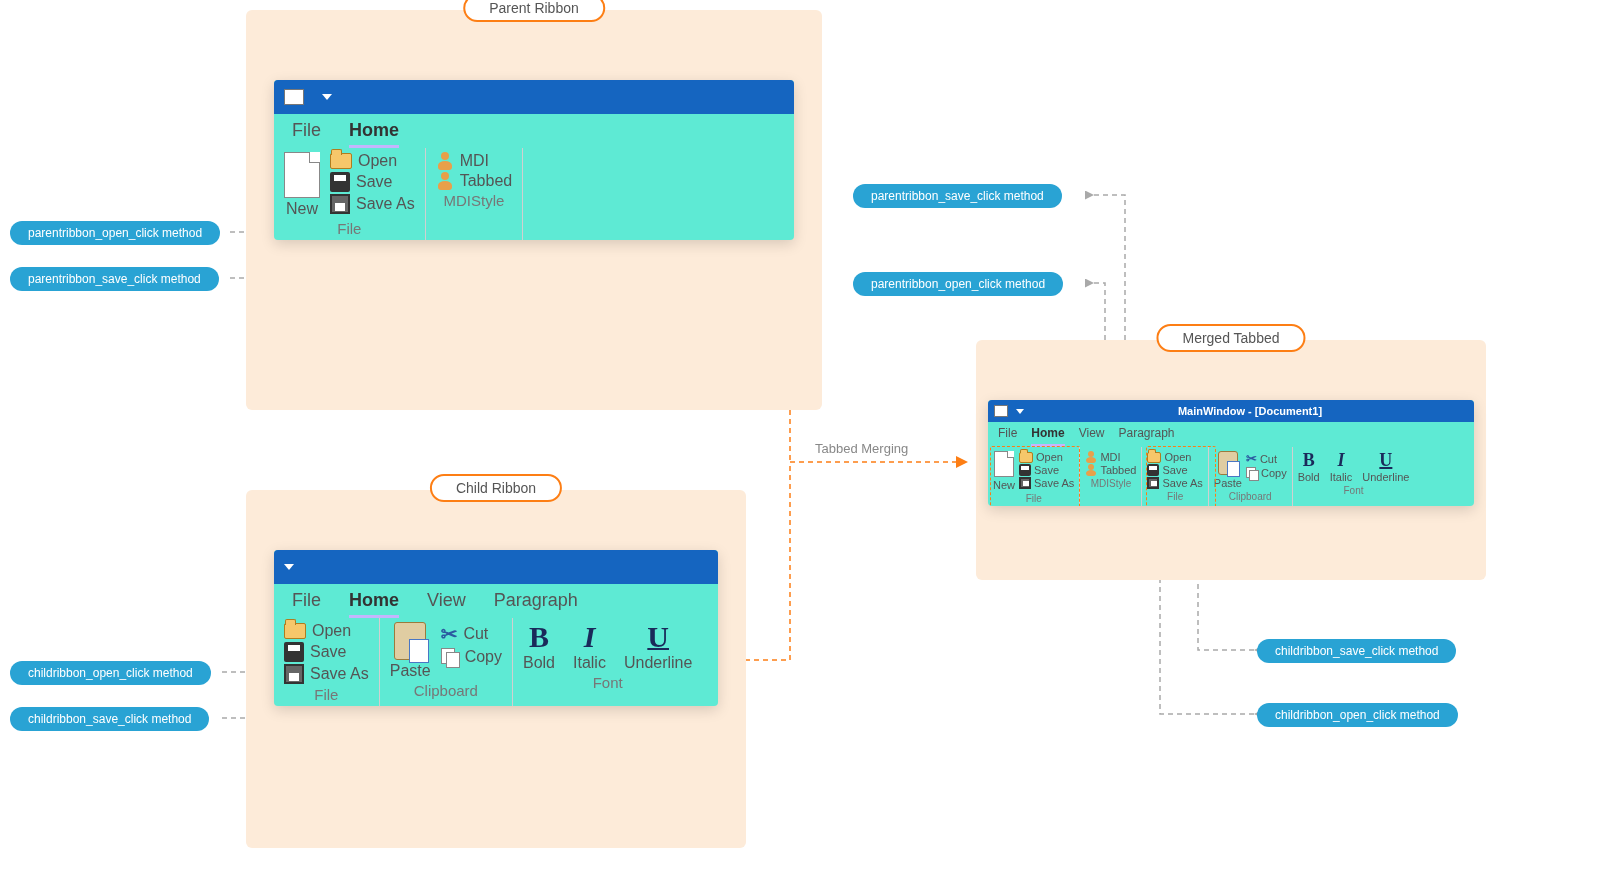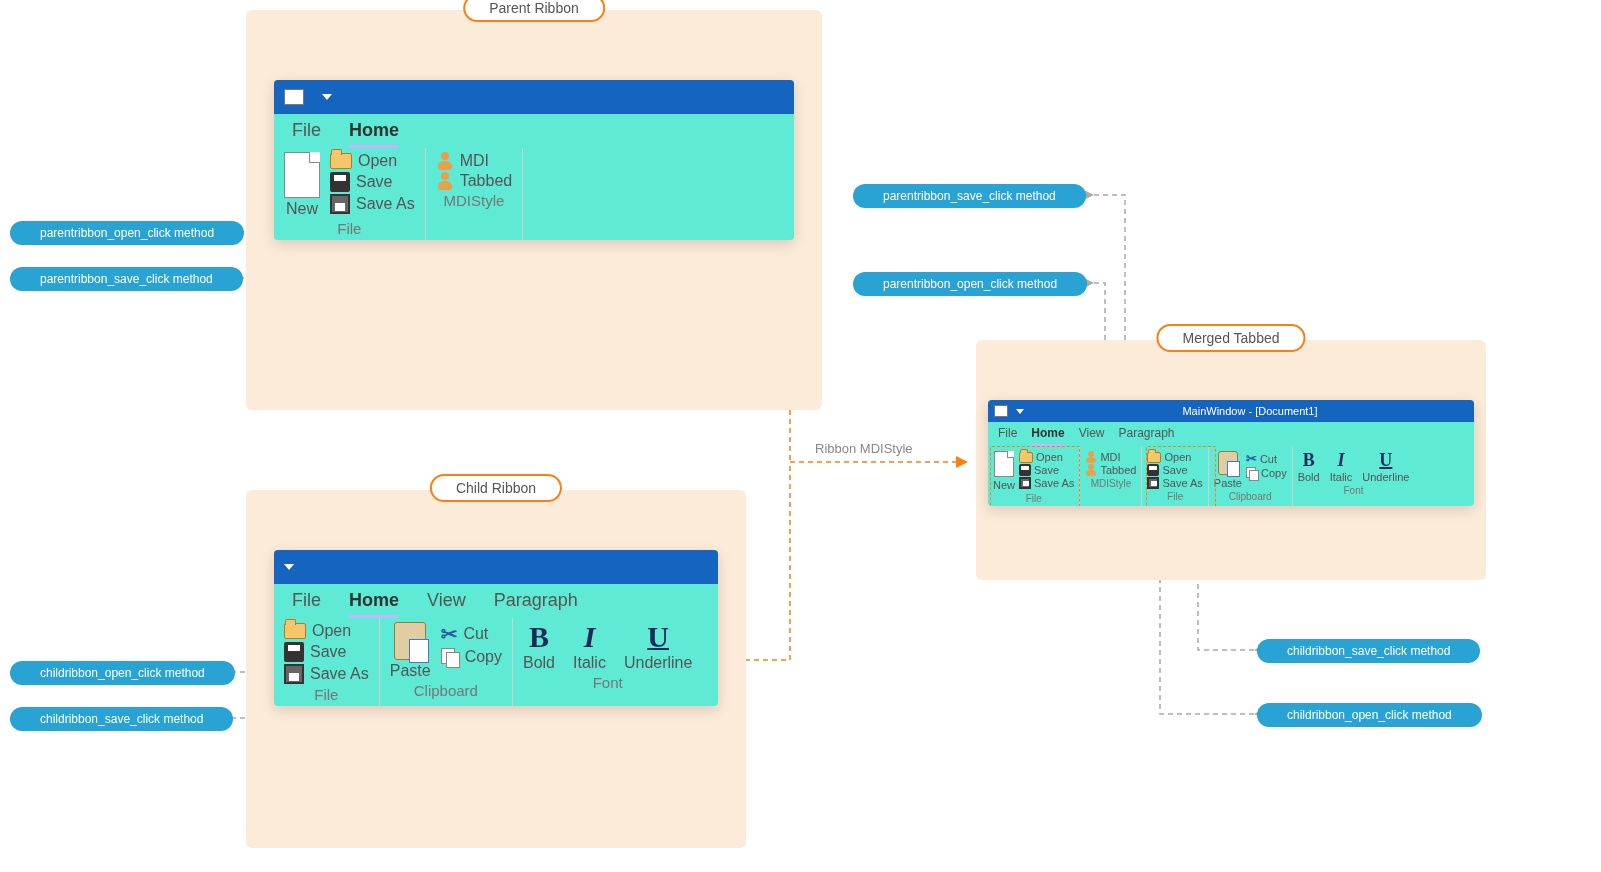--- a/index.html
+++ b/index.html
@@ -39,21 +39,21 @@
   }
   .ribbon-title {
     background: #1565c0;
     height: 34px;
     display: flex;
     align-items: center;
     gap: 18px;
     padding: 0 10px;
     color: #fff;
   }
-  .ribbon-title.small { height: 22px; font-size: 11px; gap:8px; padding:0 6px; }
+  .ribbon-title.small { height: 22px; font-size: 11px; gap:8px; padding:0 6px;font-weight:bold; }
   .ribbon-title .title-text { flex:1; text-align:center; font-size:11px;}
   .app-icon {
     width: 18px; height: 14px; background:#fff; border:1px solid #777; position: relative;
   }
   .app-icon.small { width:12px; height:10px; }
   .caret-down {
     width:0;height:0;border-left:5px solid transparent;border-right:5px solid transparent;border-top:6px solid #fff;
   }
   .caret-down.small { border-left-width:4px;border-right-width:4px;border-top-width:5px; }
   .tabs { display:flex; gap:28px; padding:6px 18px 0 18px; font-size:18px; color:#555; }
@@ -66,21 +66,21 @@
   .group-content { display:flex; align-items:flex-start; gap:10px; }
   .group-label { font-size:15px; color:#777; margin-top:2px; }
   .group-label.small { font-size:10px; }
   .bigbtn { display:flex; flex-direction:column; align-items:center; gap:2px; font-size:16px; color:#555; }
   .bigbtn.small { font-size:11px; }
   .stack { display:flex; flex-direction:column; gap:2px; }
   .smallbtn { display:flex; align-items:center; gap:6px; font-size:16px; color:#555; }
   .smallbtn.small { font-size:11px; gap:3px; }
   .pill {
     position:absolute; background:#29a3d4; color:#fff; font-size:12px;
-    padding:5px 30px; border-radius:16px; white-space:nowrap;
+    padding:5px 18px; border-radius:16px; white-space:nowrap;
   }
   .arrow-label {
     position:absolute; color:#888; font-size:13px;
   }
   
   .ic { display:inline-block; }
   .ic-doc { width:34px;height:44px;border:1px solid #888;background:#fff;position:relative; }
   .ic-doc::after{content:"";position:absolute;right:-1px;top:-1px;width:10px;height:10px;background:#fff;border-left:1px solid #888;border-bottom:1px solid #888;}
   .ic-doc.small{width:18px;height:24px;}
   .ic-doc.small::after{width:6px;height:6px;}
@@ -409,13 +409,13 @@
     <div class="dashed-highlight" style="left:2px; top:46px; width:88px; height:80px;"></div>
     <div class="dashed-highlight" style="left:158px; top:46px; width:68px; height:80px;"></div>
   </div>
 </div>
 
 <div class="pill" style="left:853px; top:184px;">parentribbon_save_click method</div>
 <div class="pill" style="left:853px; top:272px;">parentribbon_open_click method</div>
 <div class="pill" style="left:1257px; top:639px;">childribbon_save_click method</div>
 <div class="pill" style="left:1257px; top:703px;">childribbon_open_click method</div>
 
-<div class="arrow-label" style="left:815px; top:441px;">Ribbon MDIStyle</div>
+<div class="arrow-label" style="left:815px; top:441px;">Tabbed Merging</div>
 
 </body></html>

